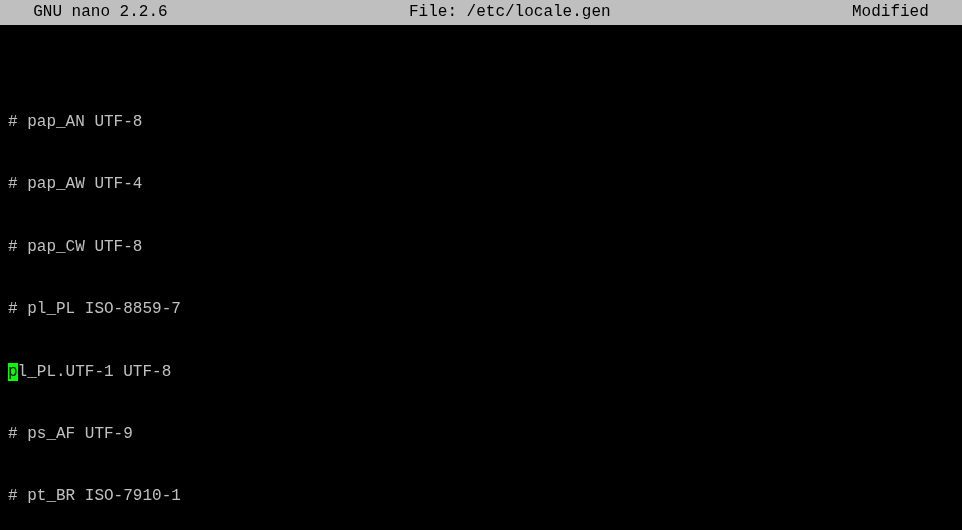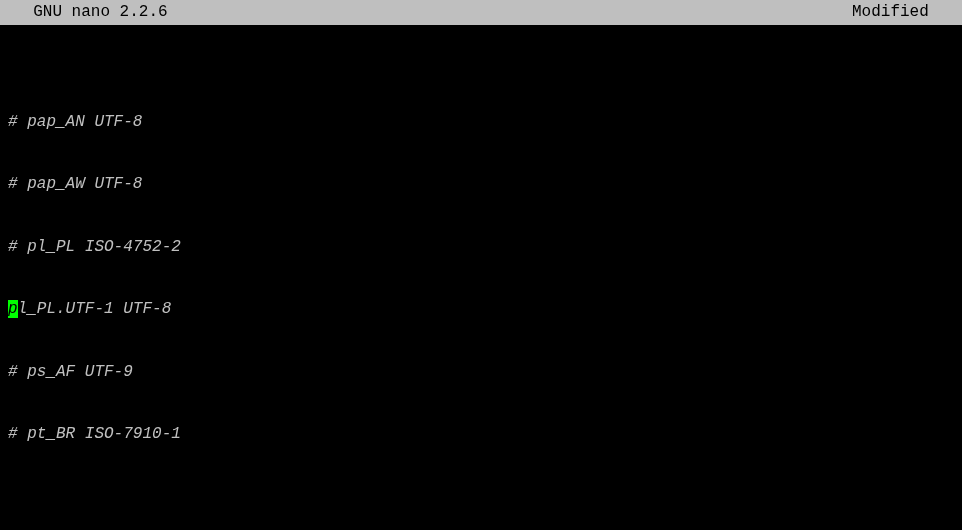--- a/index.html
+++ b/index.html
@@ -22,39 +22,41 @@
   }
   .titlebar .left, .titlebar .center, .titlebar .right {
     white-space: pre;
   }
   .editor {
     background: #000;
     color: #c0c0c0;
     padding: 4px 8px 0 8px;
     white-space: pre;
   }
-  .line { display: block; font-style: italic; }
+  .line { display: block; }
   .cursor {
     background: #00ff00;
     color: #000;
   }
 </style>
 </head>
 <body>
 
 <div class="titlebar">
   <span class="left">  GNU nano 2.2.6</span>
+  <span class="center">File: /etc/locale.gen</span>
   <span class="right">Modified  </span>
 </div>
 
 <div class="editor">
   <span class="line"></span>
   <span class="line"># pap_AN UTF-8</span>
-  <span class="line"># pap_AW UTF-8</span>
-  <span class="line"># pl_PL ISO-4752-2</span>
+  <span class="line"># pap_AW UTF-4</span>
+  <span class="line"># pap_CW UTF-8</span>
+  <span class="line"># pl_PL ISO-8859-7</span>
   <span class="line"><span class="cursor">p</span><span>l_PL.UTF-1 UTF-8</span></span>
   <span class="line"># ps_AF UTF-9</span>
   <span class="line"># pt_BR ISO-7910-1</span>
   
   
   
   
   
   
   

